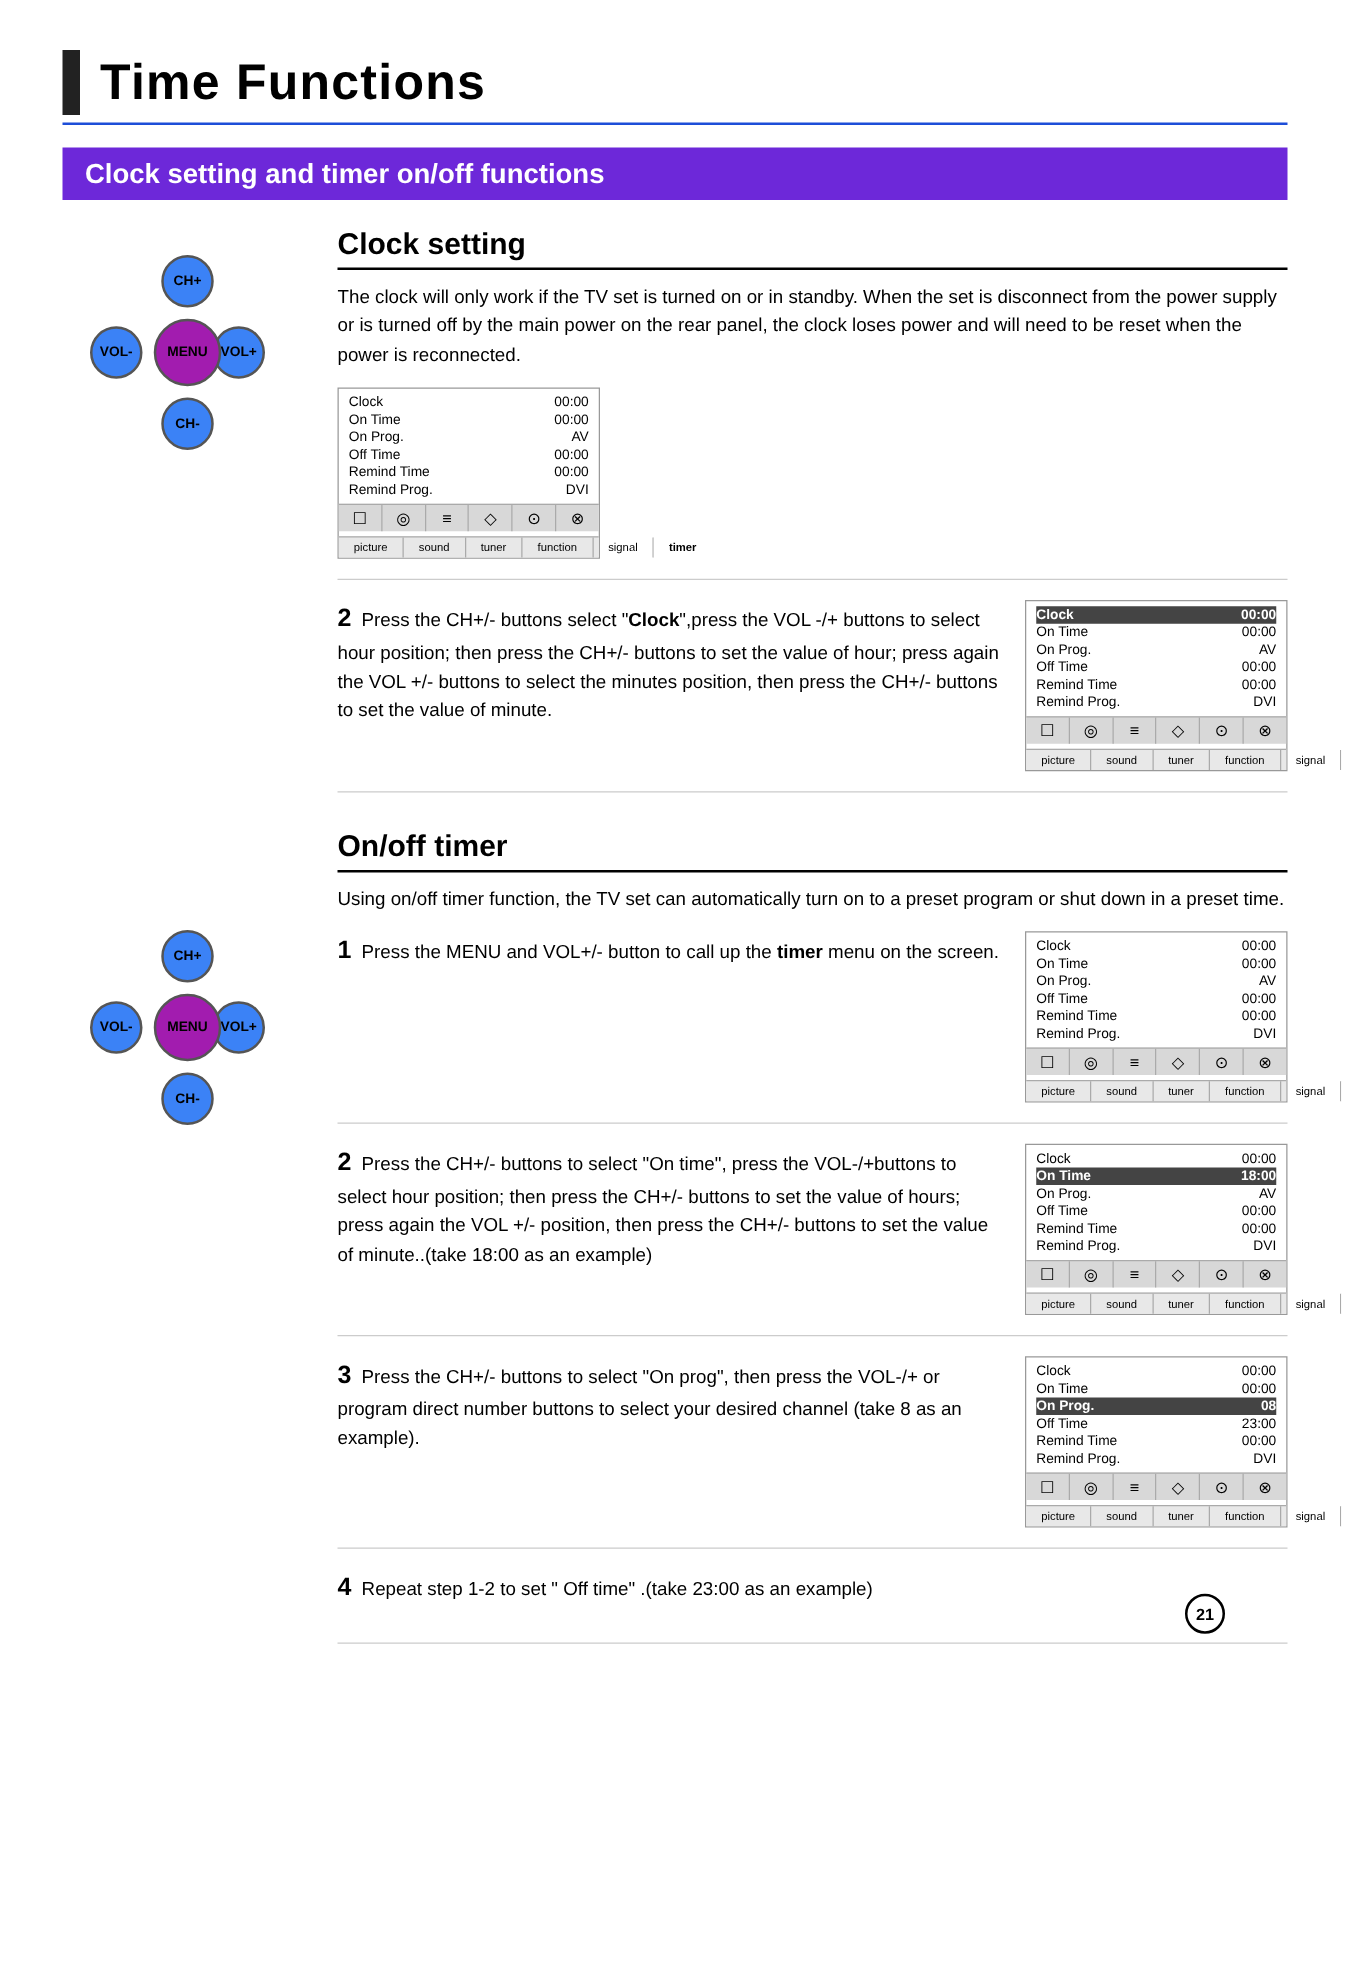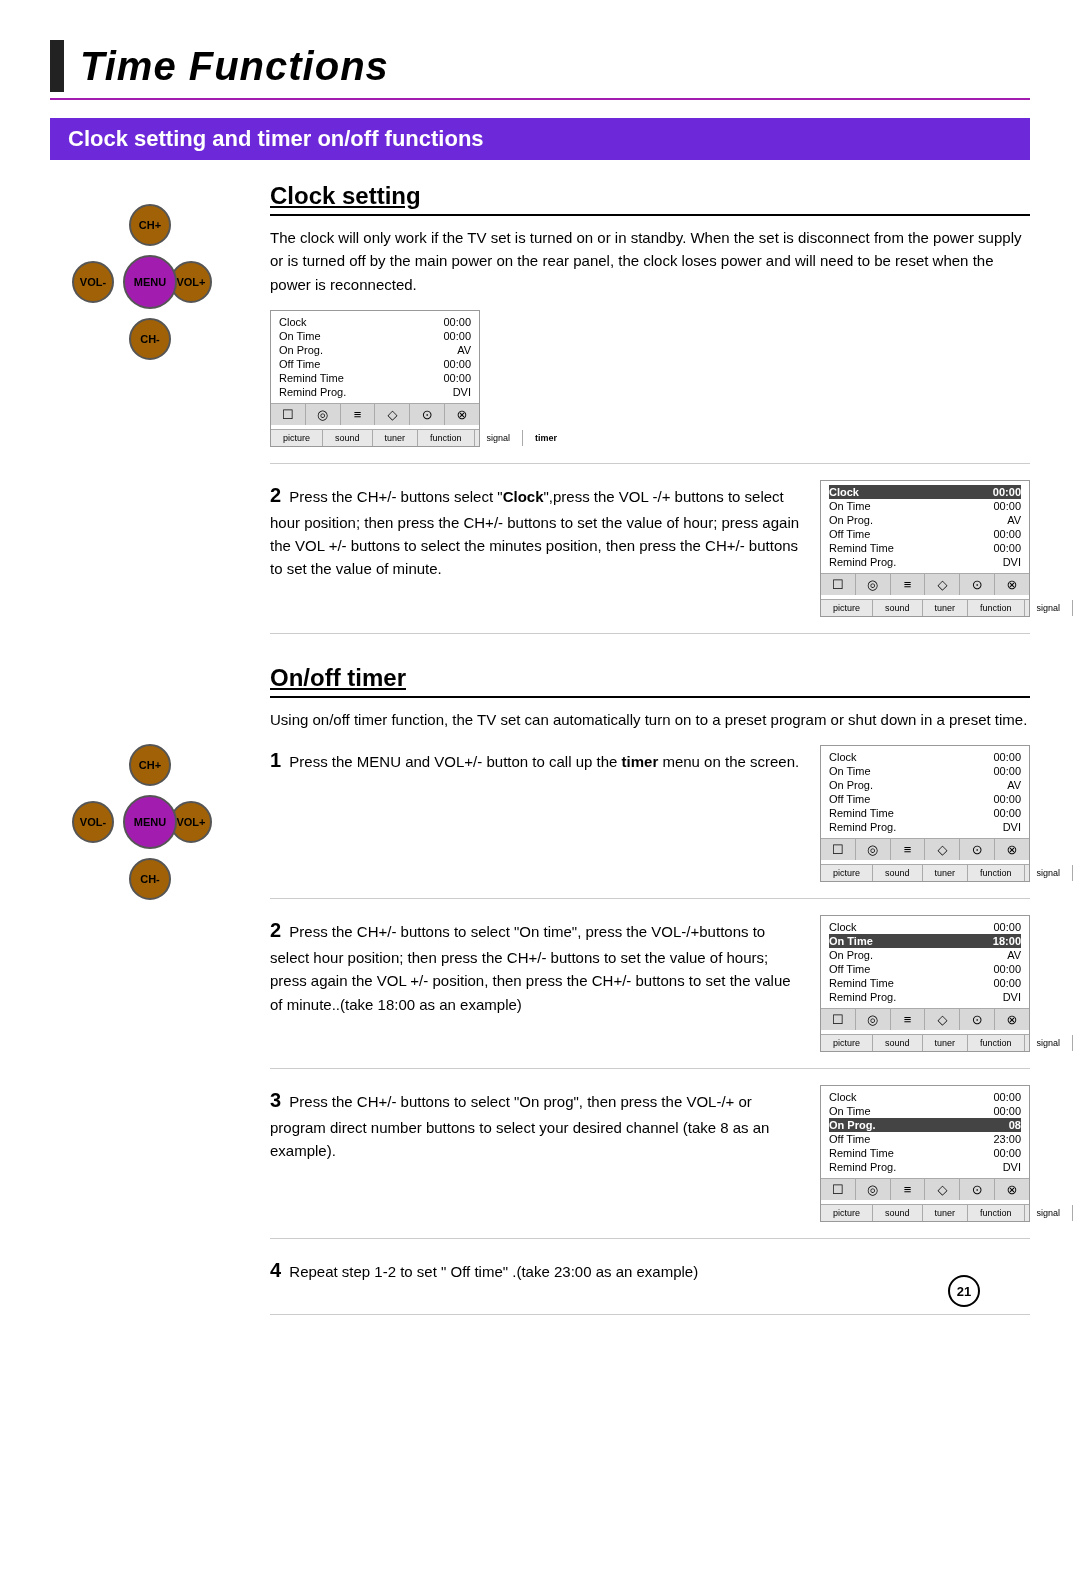--- a/index.html
+++ b/index.html
@@ -11,23 +11,22 @@
       min-height: 1584px;
       padding: 40px 50px;
       font-size: 15px;
     }
 
     
     .page-title-container {
       display: flex;
       align-items: center;
       margin-bottom: 18px;
-      border-bottom: 2px solid #a21caf;
+      border-bottom: 2px solid #1d4ed8;
       padding-bottom: 6px;
-      font-style: italic;
     }
     .title-accent {
       width: 14px;
       height: 52px;
       background: #222;
       margin-right: 16px;
       flex-shrink: 0;
     }
     .page-title {
       font-size: 40px;
@@ -63,21 +62,20 @@
       padding-left: 20px;
     }
 
     
     .subsection-title {
       font-size: 24px;
       font-weight: 700;
       border-bottom: 2px solid #000;
       padding-bottom: 4px;
       margin-bottom: 10px;
-      text-decoration: underline;
     }
 
     
     .body-text {
       font-size: 15px;
       line-height: 1.55;
       margin-bottom: 14px;
     }
 
     
@@ -108,21 +106,21 @@
     .remote {
       width: 160px;
       height: 160px;
       position: relative;
       margin-bottom: 60px;
     }
     .remote-btn {
       position: absolute;
       border-radius: 50%;
       border: 2px solid #555;
-      background: #a16207;
+      background: #3b82f6;
       display: flex;
       align-items: center;
       justify-content: center;
       font-size: 11px;
       font-weight: 700;
       cursor: pointer;
     }
     .remote-center {
       width: 54px;
       height: 54px;

